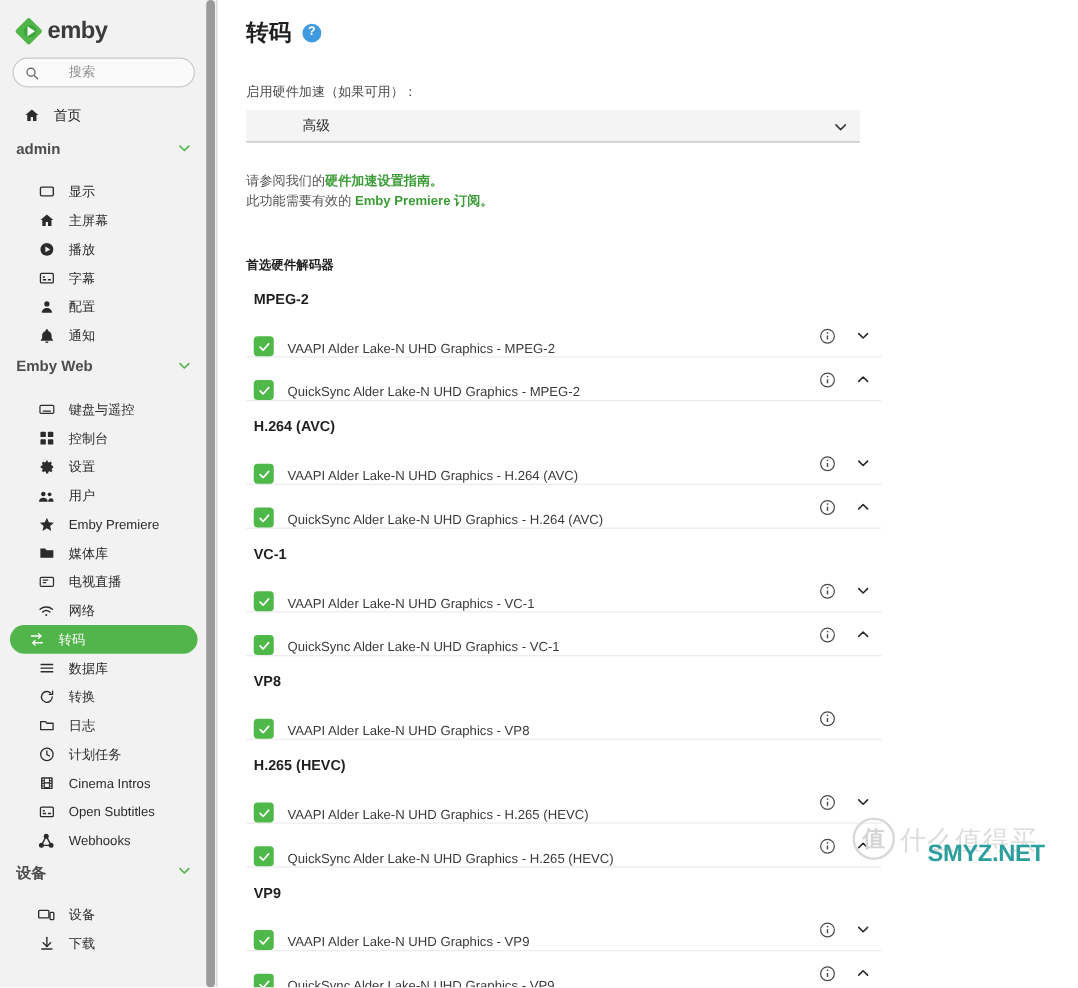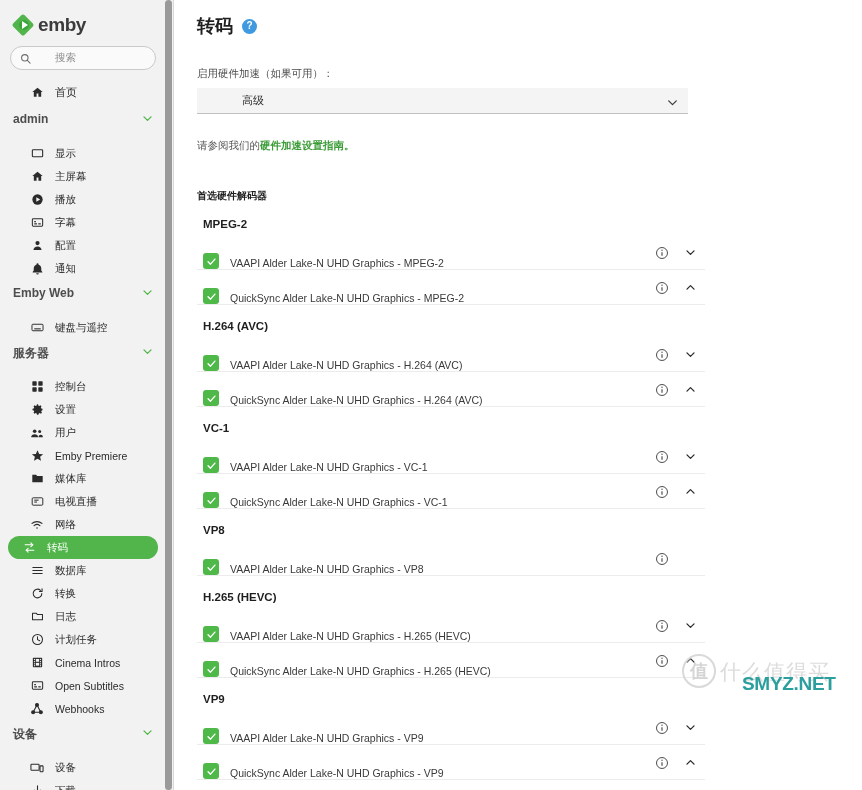--- a/index.html
+++ b/index.html
@@ -59,21 +59,21 @@
     height: 24px; border: 1px solid #c9c9c9; border-radius: 13px;
     background: #fafafa; padding: 0 9px;
   }
   .search-box svg { flex: 0 0 11px; }
   .search-ph { font-size: 10.5px; color: #8d8d8d; }
 
   
   .nav { padding-top: 9px; }
   .nav-top-item {
     display: flex; align-items: center; gap: 11px;
-    height: 27px; padding-left: 30px; color: #262626;
+    height: 27px; padding-left: 18px; color: #262626;
     font-size: 11px;
   }
   .sect-head {
     display: flex; align-items: flex-start; justify-content: space-between;
     height: 30px; padding: 0 12px 0 13px; margin-top: 6px;
   }
   .sect-head .st {
     font-size: 12px; font-weight: 700; color: #4d4d4d;
   }
   .sect-head .chev { display:flex; }
@@ -270,28 +270,20 @@
                 <svg width="13" height="13" viewBox="0 0 24 24" fill="none" stroke="#2b2b2b" stroke-width="1.8">
                   <rect x="1.8" y="6" width="20.4" height="12" rx="1.8"></rect>
                   <line x1="6" y1="14.5" x2="18" y2="14.5" stroke-width="2"></line>
                   <line x1="5.5" y1="10" x2="5.6" y2="10" stroke-width="2.2"></line>
                   <line x1="9.5" y1="10" x2="9.6" y2="10" stroke-width="2.2"></line>
                   <line x1="13.5" y1="10" x2="13.6" y2="10" stroke-width="2.2"></line>
                   <line x1="17.5" y1="10" x2="17.6" y2="10" stroke-width="2.2"></line>
                 </svg>
               </span>
               <span class="lbl">键盘与遥控</span>
-            </div>
-            <div class="sect-head">
-              <span class="st">服务器</span>
-              <span class="chev">
-                <svg width="13" height="13" viewBox="0 0 24 24" fill="none" stroke="#52b54b" stroke-width="2.4" stroke-linecap="round" stroke-linejoin="round">
-                  <polyline points="5.5,9 12,15.5 18.5,9"></polyline>
-                </svg>
-              </span>
             </div>
             <div class="nav-item">
               <span class="ic">
                 <svg width="13" height="13" viewBox="0 0 24 24" fill="#2b2b2b">
                   <rect x="2.5" y="2.5" width="8" height="8" rx="1.3"></rect>
                   <rect x="13.5" y="2.5" width="8" height="8" rx="1.3"></rect>
                   <rect x="2.5" y="13.5" width="8" height="8" rx="1.3"></rect>
                   <rect x="13.5" y="13.5" width="8" height="8" rx="1.3"></rect>
                 </svg>
               </span>
@@ -493,20 +485,23 @@
       <span class="caret">
         <svg width="13" height="13" viewBox="0 0 24 24" fill="none" stroke="#3a3a3a" stroke-width="2.3" stroke-linecap="round" stroke-linejoin="round">
             <polyline points="5,9 12,16 19,9"></polyline>
           </svg>
       </span>
     </div>
 
     <div class="note">
       <span>请参阅我们的</span><span class="lnk">硬件加速设置指南。</span>
     </div>
+    <div class="note">
+      <span>此功能需要有效的 </span><span class="lnk">Emby Premiere 订阅。</span>
+    </div>
 
     <h2 class="section-title">首选硬件解码器</h2>
 
     <div id="codec-list">
         <div class="codec-group">
           <div class="codec-name">MPEG-2</div>
           <div class="rows">
             <div class="row">
               <span class="cbx">
                 <svg width="11" height="11" viewBox="0 0 24 24" fill="none" stroke="#ffffff" stroke-width="3" stroke-linecap="round" stroke-linejoin="round">

